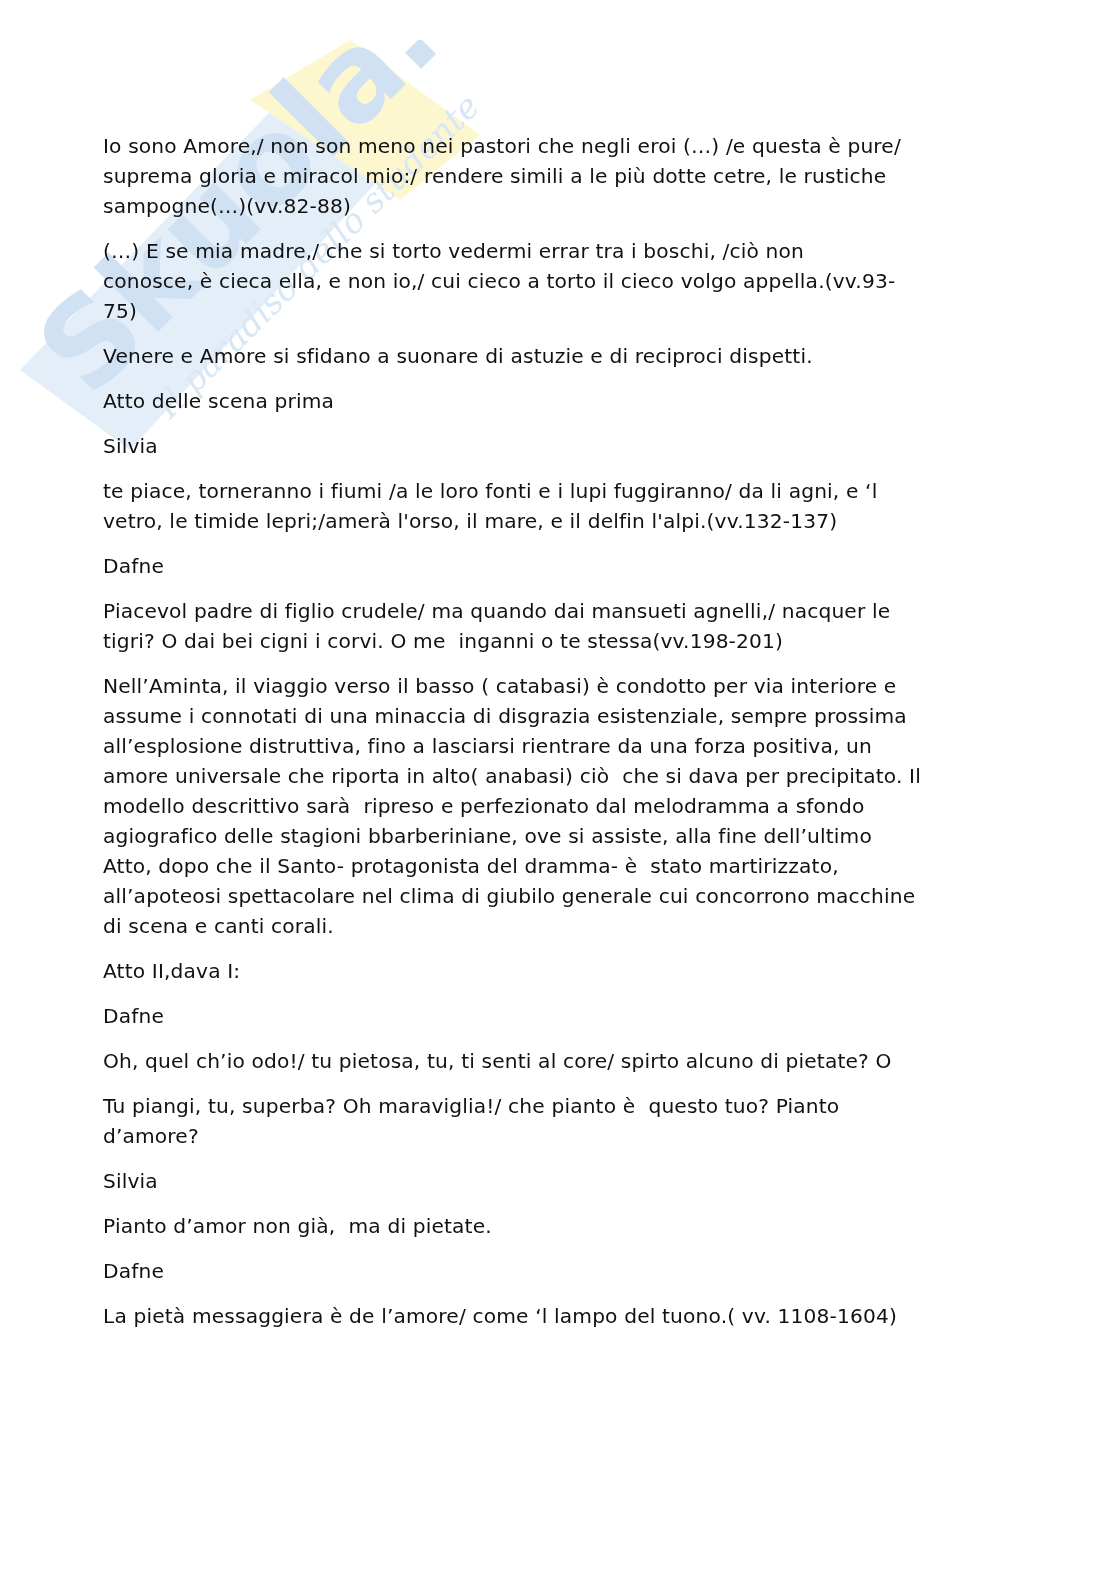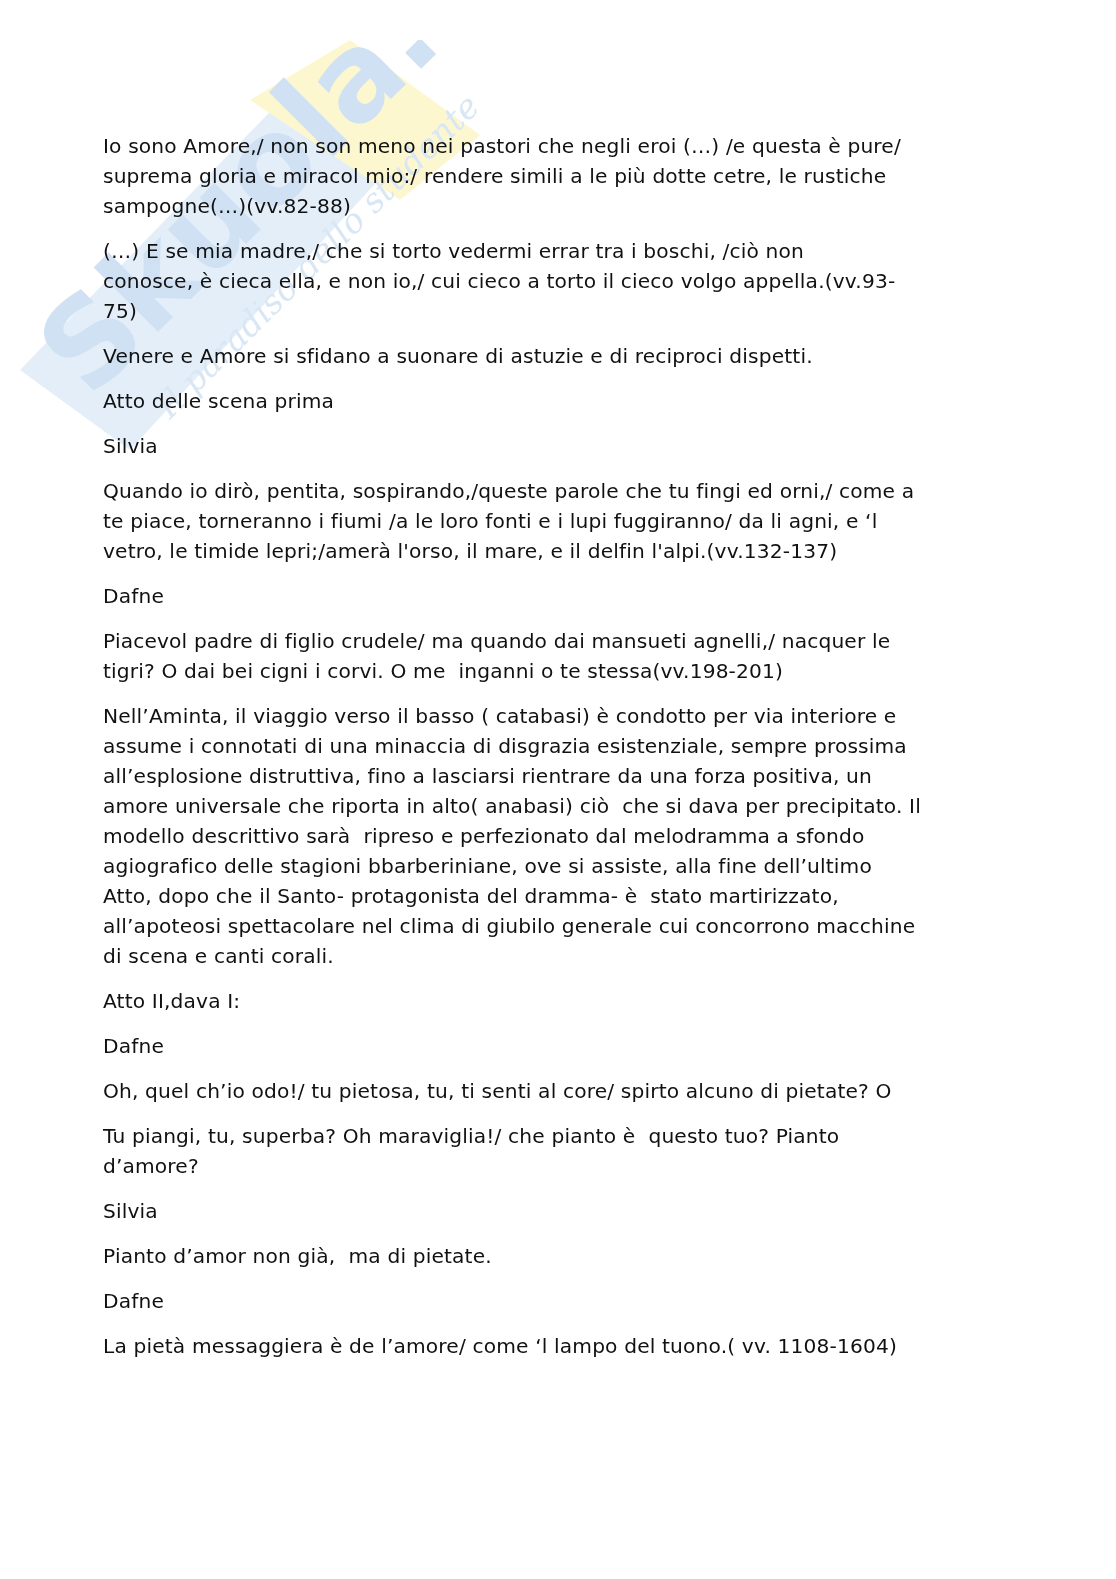--- a/index.html
+++ b/index.html
@@ -60,21 +60,21 @@
     </g>
   </svg>
 </div>
 
 <div class="page" id="page">
     <p class="para"><span class="line">Io sono Amore,/ non son meno nei pastori che negli eroi (…) /e questa è pure/</span><span class="line">suprema gloria e miracol mio:/ rendere simili a le più dotte cetre, le rustiche</span><span class="line">sampogne(…)(vv.82-88)</span></p>
     <p class="para"><span class="line">(…) E se mia madre,/ che si torto vedermi errar tra i boschi, /ciò non</span><span class="line">conosce, è cieca ella, e non io,/ cui cieco a torto il cieco volgo appella.(vv.93-</span><span class="line">75)</span></p>
     <p class="para"><span class="line">Venere e Amore si sfidano a suonare di astuzie e di reciproci dispetti.</span></p>
     <p class="para"><span class="line">Atto delle scena prima</span></p>
     <p class="para"><span class="line">Silvia</span></p>
-    <p class="para"><span class="line">Quando io dirò, pentita, sospirando,/queste parole che tu fingi ed orni,/ come a</span><span class="line">te piace, torneranno i fiumi /a le loro fonti e i lupi fuggiranno/ da li agni, e ‘l</span><span class="line">vetro, le timide lepri;/amerà l'orso, il mare, e il delfin l'alpi.(vv.132-137)</span></p>
+    <p class="para"><span class="line">te piace, torneranno i fiumi /a le loro fonti e i lupi fuggiranno/ da li agni, e ‘l</span><span class="line">vetro, le timide lepri;/amerà l'orso, il mare, e il delfin l'alpi.(vv.132-137)</span></p>
     <p class="para"><span class="line">Dafne</span></p>
     <p class="para"><span class="line">Piacevol padre di figlio crudele/ ma quando dai mansueti agnelli,/ nacquer le</span><span class="line">tigri? O dai bei cigni i corvi. O me  inganni o te stessa(vv.198-201)</span></p>
     <p class="para"><span class="line">Nell’Aminta, il viaggio verso il basso ( catabasi) è condotto per via interiore e</span><span class="line">assume i connotati di una minaccia di disgrazia esistenziale, sempre prossima</span><span class="line">all’esplosione distruttiva, fino a lasciarsi rientrare da una forza positiva, un</span><span class="line">amore universale che riporta in alto( anabasi) ciò  che si dava per precipitato. Il</span><span class="line">modello descrittivo sarà  ripreso e perfezionato dal melodramma a sfondo</span><span class="line">agiografico delle stagioni bbarberiniane, ove si assiste, alla fine dell’ultimo</span><span class="line">Atto, dopo che il Santo- protagonista del dramma- è  stato martirizzato,</span><span class="line">all’apoteosi spettacolare nel clima di giubilo generale cui concorrono macchine</span><span class="line">di scena e canti corali.</span></p>
     <p class="para"><span class="line">Atto II,dava I:</span></p>
     <p class="para"><span class="line">Dafne</span></p>
     <p class="para"><span class="line">Oh, quel ch’io odo!/ tu pietosa, tu, ti senti al core/ spirto alcuno di pietate? O</span></p>
     <p class="para"><span class="line">Tu piangi, tu, superba? Oh maraviglia!/ che pianto è  questo tuo? Pianto</span><span class="line">d’amore?</span></p>
     <p class="para"><span class="line">Silvia</span></p>
     <p class="para"><span class="line">Pianto d’amor non già,  ma di pietate.</span></p>
     <p class="para"><span class="line">Dafne</span></p>

